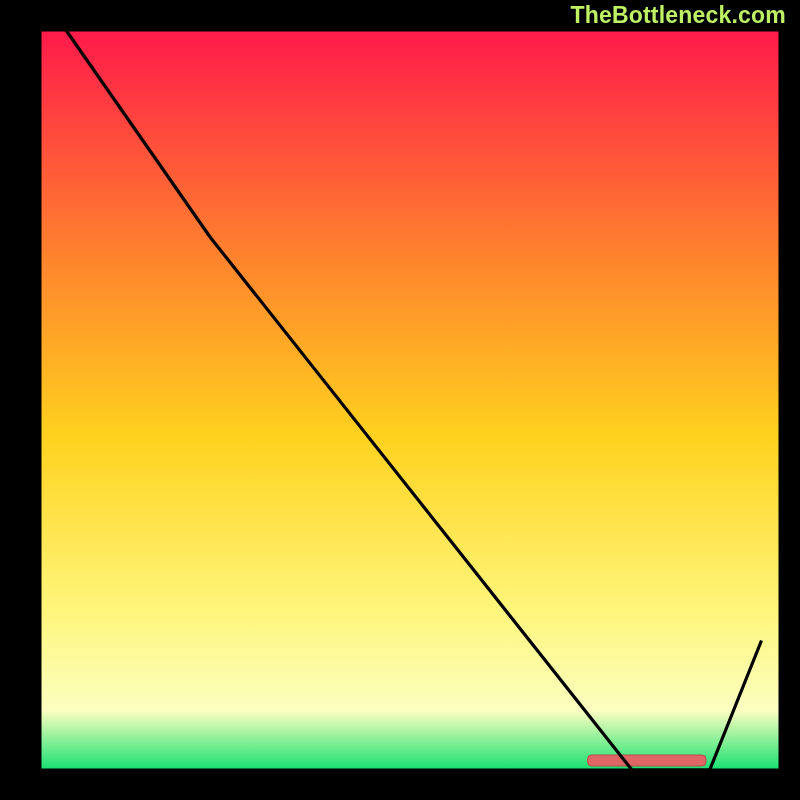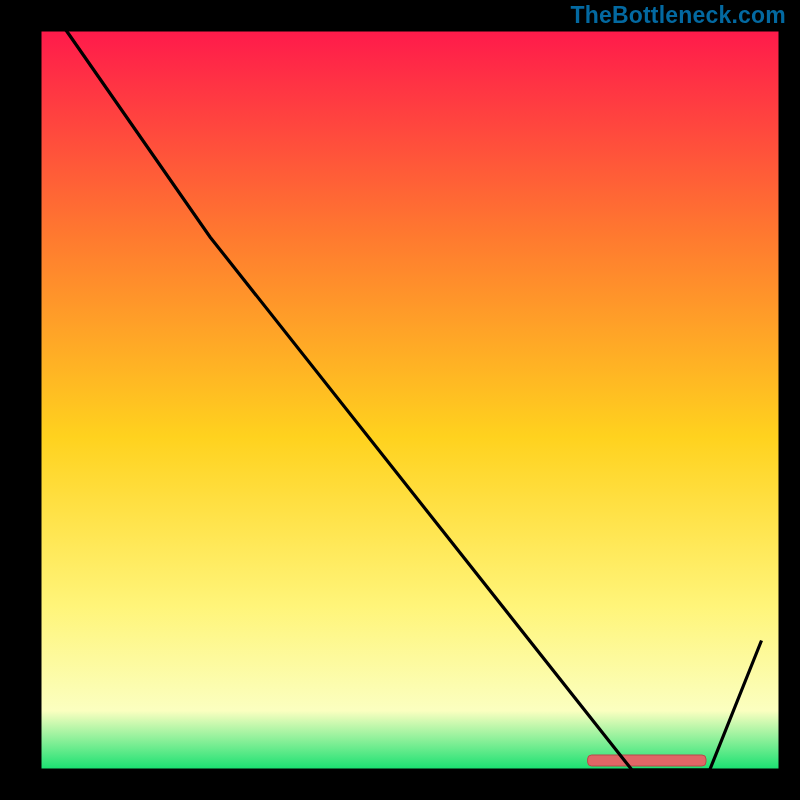--- a/index.html
+++ b/index.html
@@ -13,21 +13,21 @@
   }
   .stage {
     position: relative;
     width: 800px;
     height: 800px;
   }
   .watermark {
     position: absolute;
     top: 2px;
     right: 14px;
-    color: #0369a1;
+    color: #bef264;
     font-size: 23px;
     font-weight: 600;
     letter-spacing: 0.2px;
     -webkit-font-smoothing: antialiased;
   }
   svg.plot {
     position: absolute;
     left: 0;
     top: 0;
   }

